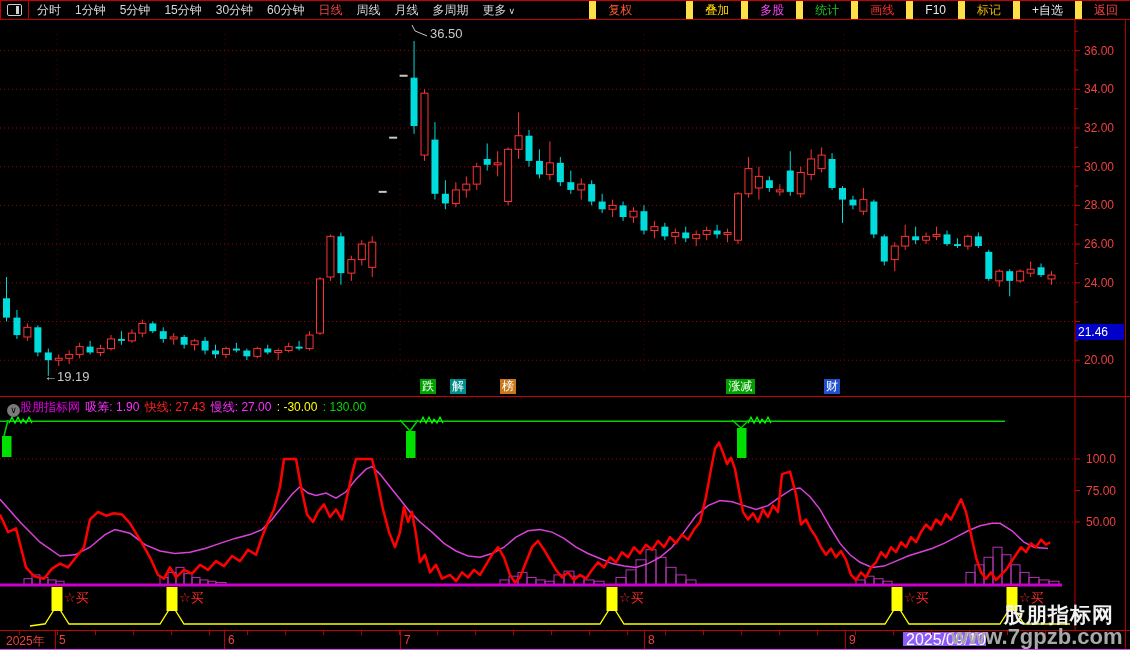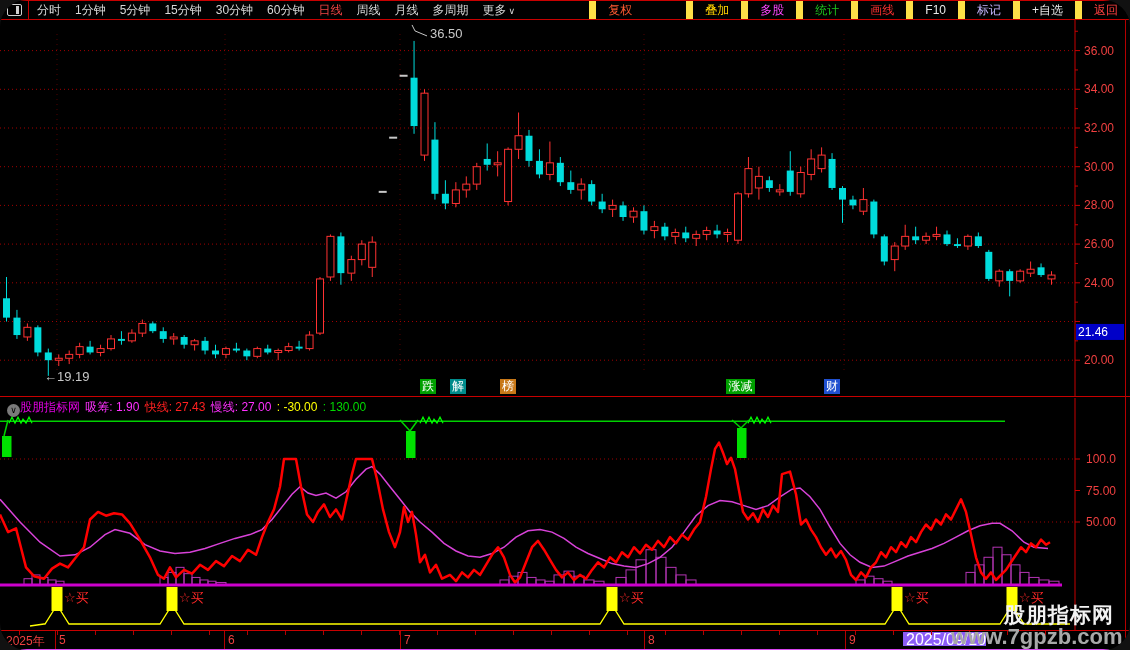--- a/index.html
+++ b/index.html
@@ -1,17 +1,17 @@
 <!DOCTYPE html>
 <html><head>
 <meta charset="utf-8">
 <style>
   html,body{margin:0;padding:0;background:#111;}
   #screen{position:relative;width:1130px;height:650px;background:#000;overflow:hidden;
-    font-family:"Liberation Sans","DejaVu Sans",sans-serif;border-radius:27px;}
+    font-family:"Liberation Sans","DejaVu Sans",sans-serif;}
   
   #toolbar{position:absolute;left:0;top:0;width:1130px;height:18px;background:#000;
     border-top:1px solid #c80000;border-bottom:1px solid #c80000;display:flex;align-items:center;}
   #tb-icon-cell{width:27px;height:18px;border-right:1px solid #c80000;border-left:1px solid #c80000;
     display:flex;align-items:center;justify-content:center;flex:0 0 auto;}
   .tb-pane-icon{width:13px;height:10px;border:1px solid #cfcfcf;border-radius:2px;position:relative;}
   .tb-pane-icon::after{content:"";position:absolute;right:2px;top:1px;bottom:1px;width:3px;background:#cfcfcf;}
   #tb-left{display:flex;align-items:center;padding-left:8px;flex:1 1 auto;}
   .tb-item{color:#d8d8d8;font-size:12px;margin-right:14px;white-space:nowrap;cursor:default;}
   .tb-item.active{color:#ef4444;}
@@ -72,21 +72,21 @@
         <span class="tb-item">多周期</span>
         <span class="tb-item">更多<span class="tb-more-chev">∨</span></span>
       </div>
     <div id="tb-right">
         <span class="tb-btn" style="color: rgb(255, 90, 50);">复权</span>
         <span class="tb-btn" style="color: rgb(255, 210, 0); margin-left: 42px;">叠加</span>
         <span class="tb-btn" style="color: rgb(255, 70, 255); text-align: center;">多股</span>
         <span class="tb-btn" style="color: rgb(30, 200, 30);">统计</span>
         <span class="tb-btn" style="color: rgb(255, 50, 50);">画线</span>
         <span class="tb-btn" style="color: rgb(232, 232, 232);">F10</span>
-        <span class="tb-btn" style="color: #c4b5fd; text-align: right;">标记</span>
+        <span class="tb-btn" style="color: #eab308; text-align: right;">标记</span>
         <span class="tb-btn" style="color: rgb(232, 232, 232); text-align: center;">+自选</span>
         <span class="tb-btn" style="color: rgb(255, 64, 64);">返回</span>
       </div>
   </div>
 
 
   <svg id="main-chart" width="1130" height="376">
       <line x1="0" y1="30.6" x2="1075" y2="30.6" stroke="#a00000" stroke-width="1" stroke-dasharray="1,3"></line>
       <line x1="0" y1="69.30000000000001" x2="1075" y2="69.30000000000001" stroke="#a00000" stroke-width="1" stroke-dasharray="1,3"></line>
       <line x1="0" y1="108" x2="1075" y2="108" stroke="#a00000" stroke-width="1" stroke-dasharray="1,3"></line>

